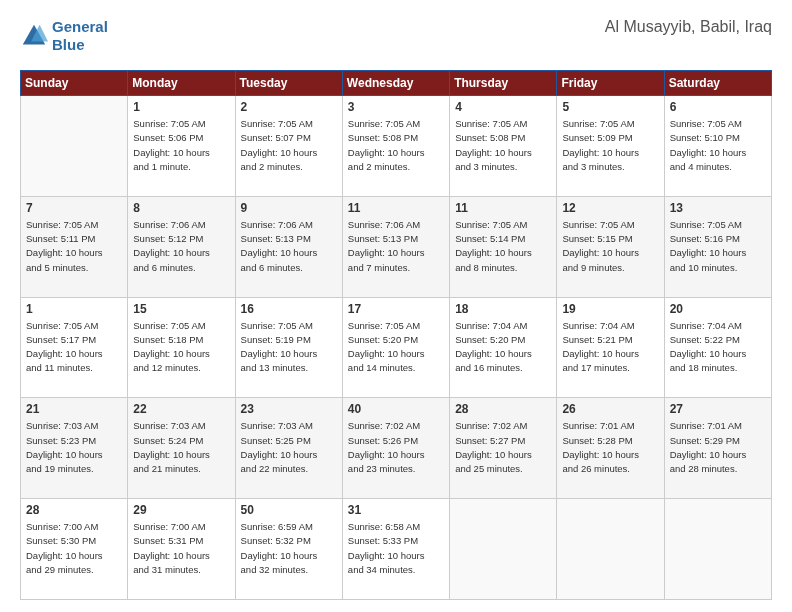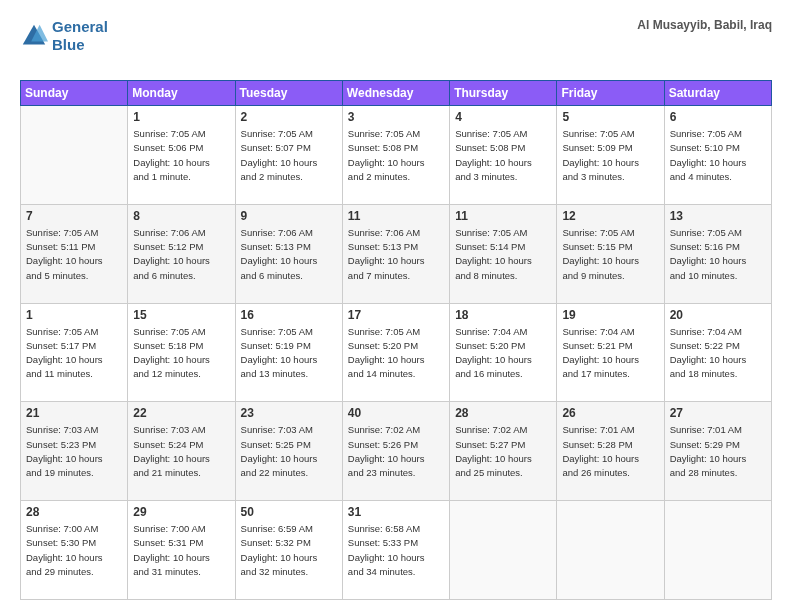--- a/index.html
+++ b/index.html
@@ -14,21 +14,21 @@
       width: 792px;
       height: 612px;
       padding: 18px 20px 12px 20px;
       display: flex;
       flex-direction: column;
     }
     .header {
       display: flex;
       justify-content: space-between;
       align-items: flex-start;
-      margin-bottom: 26px;
+      margin-bottom: 16px;
     }
     .logo {
       display: flex;
       align-items: center;
       gap: 4px;
     }
     .logo-text {
       font-size: 15px;
       font-weight: bold;
       color: #333;
@@ -44,33 +44,33 @@
     .title-block {
       text-align: right;
     }
     .title-block h1 {
       font-size: 32px;
       font-weight: bold;
       color: #333;
       line-height: 1.1;
     }
     .title-block h2 {
-      font-size: 12px;
-      font-weight: bold;
+      font-size: 16px;
+      font-weight: normal;
       color: #555;
     }
     .calendar {
       flex: 1;
       border: 1px solid #ccc;
       border-collapse: collapse;
       width: 100%;
       table-layout: fixed;
     }
     .calendar th {
-      background-color: #8b5cf6;
+      background-color: #7f1d1d;
       color: #fff;
       font-size: 12px;
       font-weight: bold;
       padding: 5px 4px;
       text-align: left;
       border: 1px solid #2057a0;
     }
     .calendar td {
       vertical-align: top;
       border: 1px solid #ccc;

